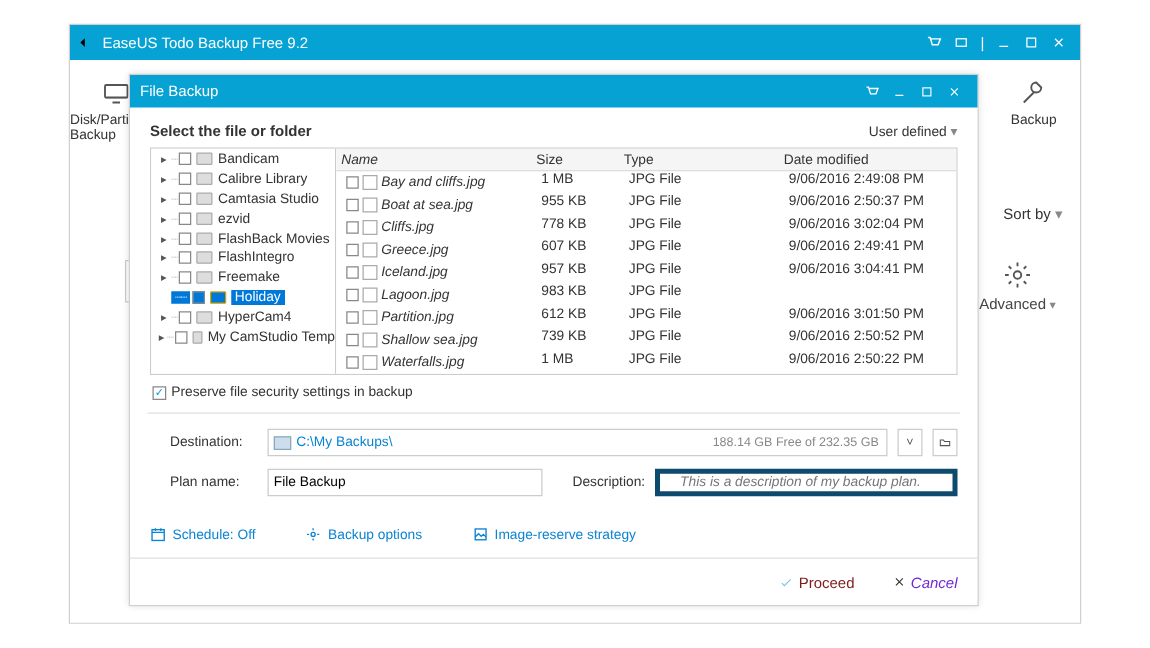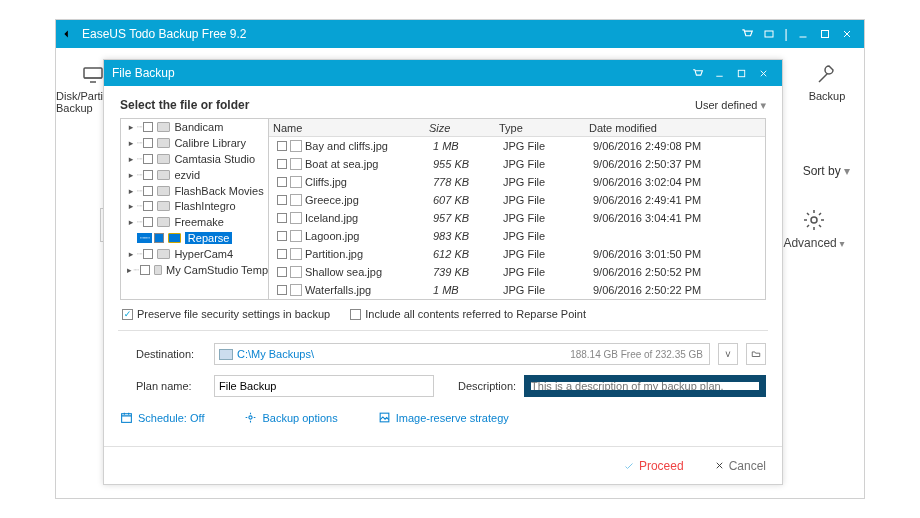--- a/index.html
+++ b/index.html
@@ -53,54 +53,54 @@
   .tree-row .exp{ width:8px; text-align:center; color:#555; font-size:9px; cursor:pointer;}
   .chk{ width:10px; height:10px; border:1px solid #888; display:inline-block; flex:0 0 10px;}
   .chk.sel{ background:#0b84d1;}
   .folder{ width:13px; height:10px; background:#ddd; border:1px solid #aaa; border-radius:1px; margin:0 2px;}
   .folder.sel{ background:#fff3a8; border-color:#cfa600;}
   .tree-row.sel span{ background:#0078d7; color:#fff; padding:0 3px;}
   .dots{color:#aaa; letter-spacing:-1px; font-size:9px;}
   
   .list{ flex:1; overflow:hidden; background:#fff;}
   .list-head{ display:flex; height:18px; align-items:center; border-bottom:1px solid #ddd; background:#f5f5f5; font-size:11px;}
-  .col-nm{ flex:0 0 160px; padding-left:4px;}
-  .col-sz{ flex:0 0 70px;font-style:italic;}
+  .col-nm{ flex:0 0 160px; padding-left:4px;font-style:italic;}
+  .col-sz{ flex:0 0 70px;}
   .col-tp{ flex:0 0 90px;}
-  .col-dt{ flex:1;}
-  .list-row{ display:flex; height:18px; align-items:center; padding-left:4px; font-size:11px;}
+  .col-dt{ flex:1;margin-left:38px;}
+  .list-row{ display:flex; height:18px; padding-left:4px; font-size:11px;}
   .list-row .chk{margin-right:3px;}
   .fileic{width:12px;height:12px;border:1px solid #aaa;margin-right:3px;}
   
   .options-row{ display:flex; gap:20px; padding:8px 2px; align-items:center; font-size:11px;}
   .options-row label{display:flex; gap:4px; align-items:center;}
   .chk2{ width:11px; height:11px; border:1px solid #888; display:inline-flex; align-items:center; justify-content:center; font-size:9px; color:#07a2d4;}
   
   .sep{ height:1px; background:#e0e0e0; margin:2px -2px;}
   
   .form-row{ display:flex; align-items:center; gap:8px; margin-top:10px; font-size:11px;}
   .form-row label{ width:70px;margin-left:16px;}
   .destbox{ flex:1; height:22px; border:1px solid #ccc; display:flex; align-items:center;}
   .destbox .dfolder{width:14px;height:11px;border:1px solid #8ab;background:#cde; margin:0 4px;}
   .destbox .path{ color:#0b84d1; font-size:11px; }
   .destbox .dspacer{flex:1;}
   .destbox .free{ color:#888; font-size:10px; padding-right:6px;}
   .mini-btn{ width:20px; height:22px; border:1px solid #ccc; display:inline-flex; align-items:center; justify-content:center; font-size:10px; color:#555; cursor:pointer;}
   .plan-in{ width:220px; height:22px; border:1px solid #ccc; padding:0 4px; font-size:11px;}
-  .desc-in{ flex:1; height:22px; border:7px solid #0c4a6e; padding:0 0; font-size:11px; color:#999;}
-  
-  .link-row{ display:flex; gap:40px; margin-top:14px; font-size:11px;}
+  .desc-in{ flex:1; height:22px; border:4px solid #0c4a6e; padding:0 16px; font-size:11px; color:#999;font-style:italic;}
+  
+  .link-row{ display:flex; gap:40px; margin-top:24px; font-size:11px;}
   .link{ color:#0b84d1; display:flex; align-items:center; gap:5px; cursor:pointer;}
   .link svg{stroke:#0b84d1; fill:none;}
   
   .dlg-footer{
     border-top:1px solid #e0e0e0; height:38px; display:flex; align-items:center; justify-content:flex-end; padding:0 16px; gap:30px;
   }
-  .btn-proceed{ color:#ef4444; font-size:12px; display:flex; gap:4px; align-items:center; cursor:pointer;}
-  .btn-cancel{ color:#737373; font-size:12px; display:flex; gap:4px; align-items:center; cursor:pointer;}
+  .btn-proceed{ color:#7f1d1d; font-size:12px; display:flex; gap:4px; align-items:center; cursor:pointer;}
+  .btn-cancel{ color:#6d28d9; font-size:12px; display:flex; gap:4px; align-items:center; cursor:pointer;font-style:italic;}
   .btn-cancel svg{stroke:#333;}
   .btn-proceed svg{stroke:#7ec8ec;}
 </style>
 </head>
 <body>
 
 <div class="outer-window">
   <div class="outer-title">
     <span class="logo">
       <svg width="14" height="14" viewBox="0 0 24 24">
@@ -254,21 +254,21 @@
             <span class="dots">┈</span>
             <span class="chk"></span>
             <span class="folder"></span>
             <span>Freemake</span>
           </div>
           <div class="tree-row sel">
             <span class="exp"></span>
             <span class="dots">┈┈</span>
             <span class="chk sel"></span>
             <span class="folder sel"></span>
-            <span>Reparse</span>
+            <span>Holiday</span>
           </div>
           <div class="tree-row">
             <span class="exp">▸</span>
             <span class="dots">┈</span>
             <span class="chk"></span>
             <span class="folder"></span>
             <span>HyperCam4</span>
           </div>
           <div class="tree-row">
             <span class="exp">▸</span>
@@ -376,24 +376,20 @@
               <div class="col-dt">9/06/2016 2:50:22  PM</div>
             </div>
           </div>
       </div>
     </div>
 
     <div class="options-row">
       <label>
         <span class="chk2">✓</span>
           <span>Preserve file security settings in backup</span>
-      </label>
-      <label>
-        <span class="chk2"></span>
-          <span>Include all contents referred to Reparse Point</span>
       </label>
     </div>
 
     <div class="sep"></div>
 
     <div class="form-row">
       <label>Destination:</label>
       <div class="destbox">
         <span class="dfolder"></span>
         <span class="path">C:\My Backups\</span>

